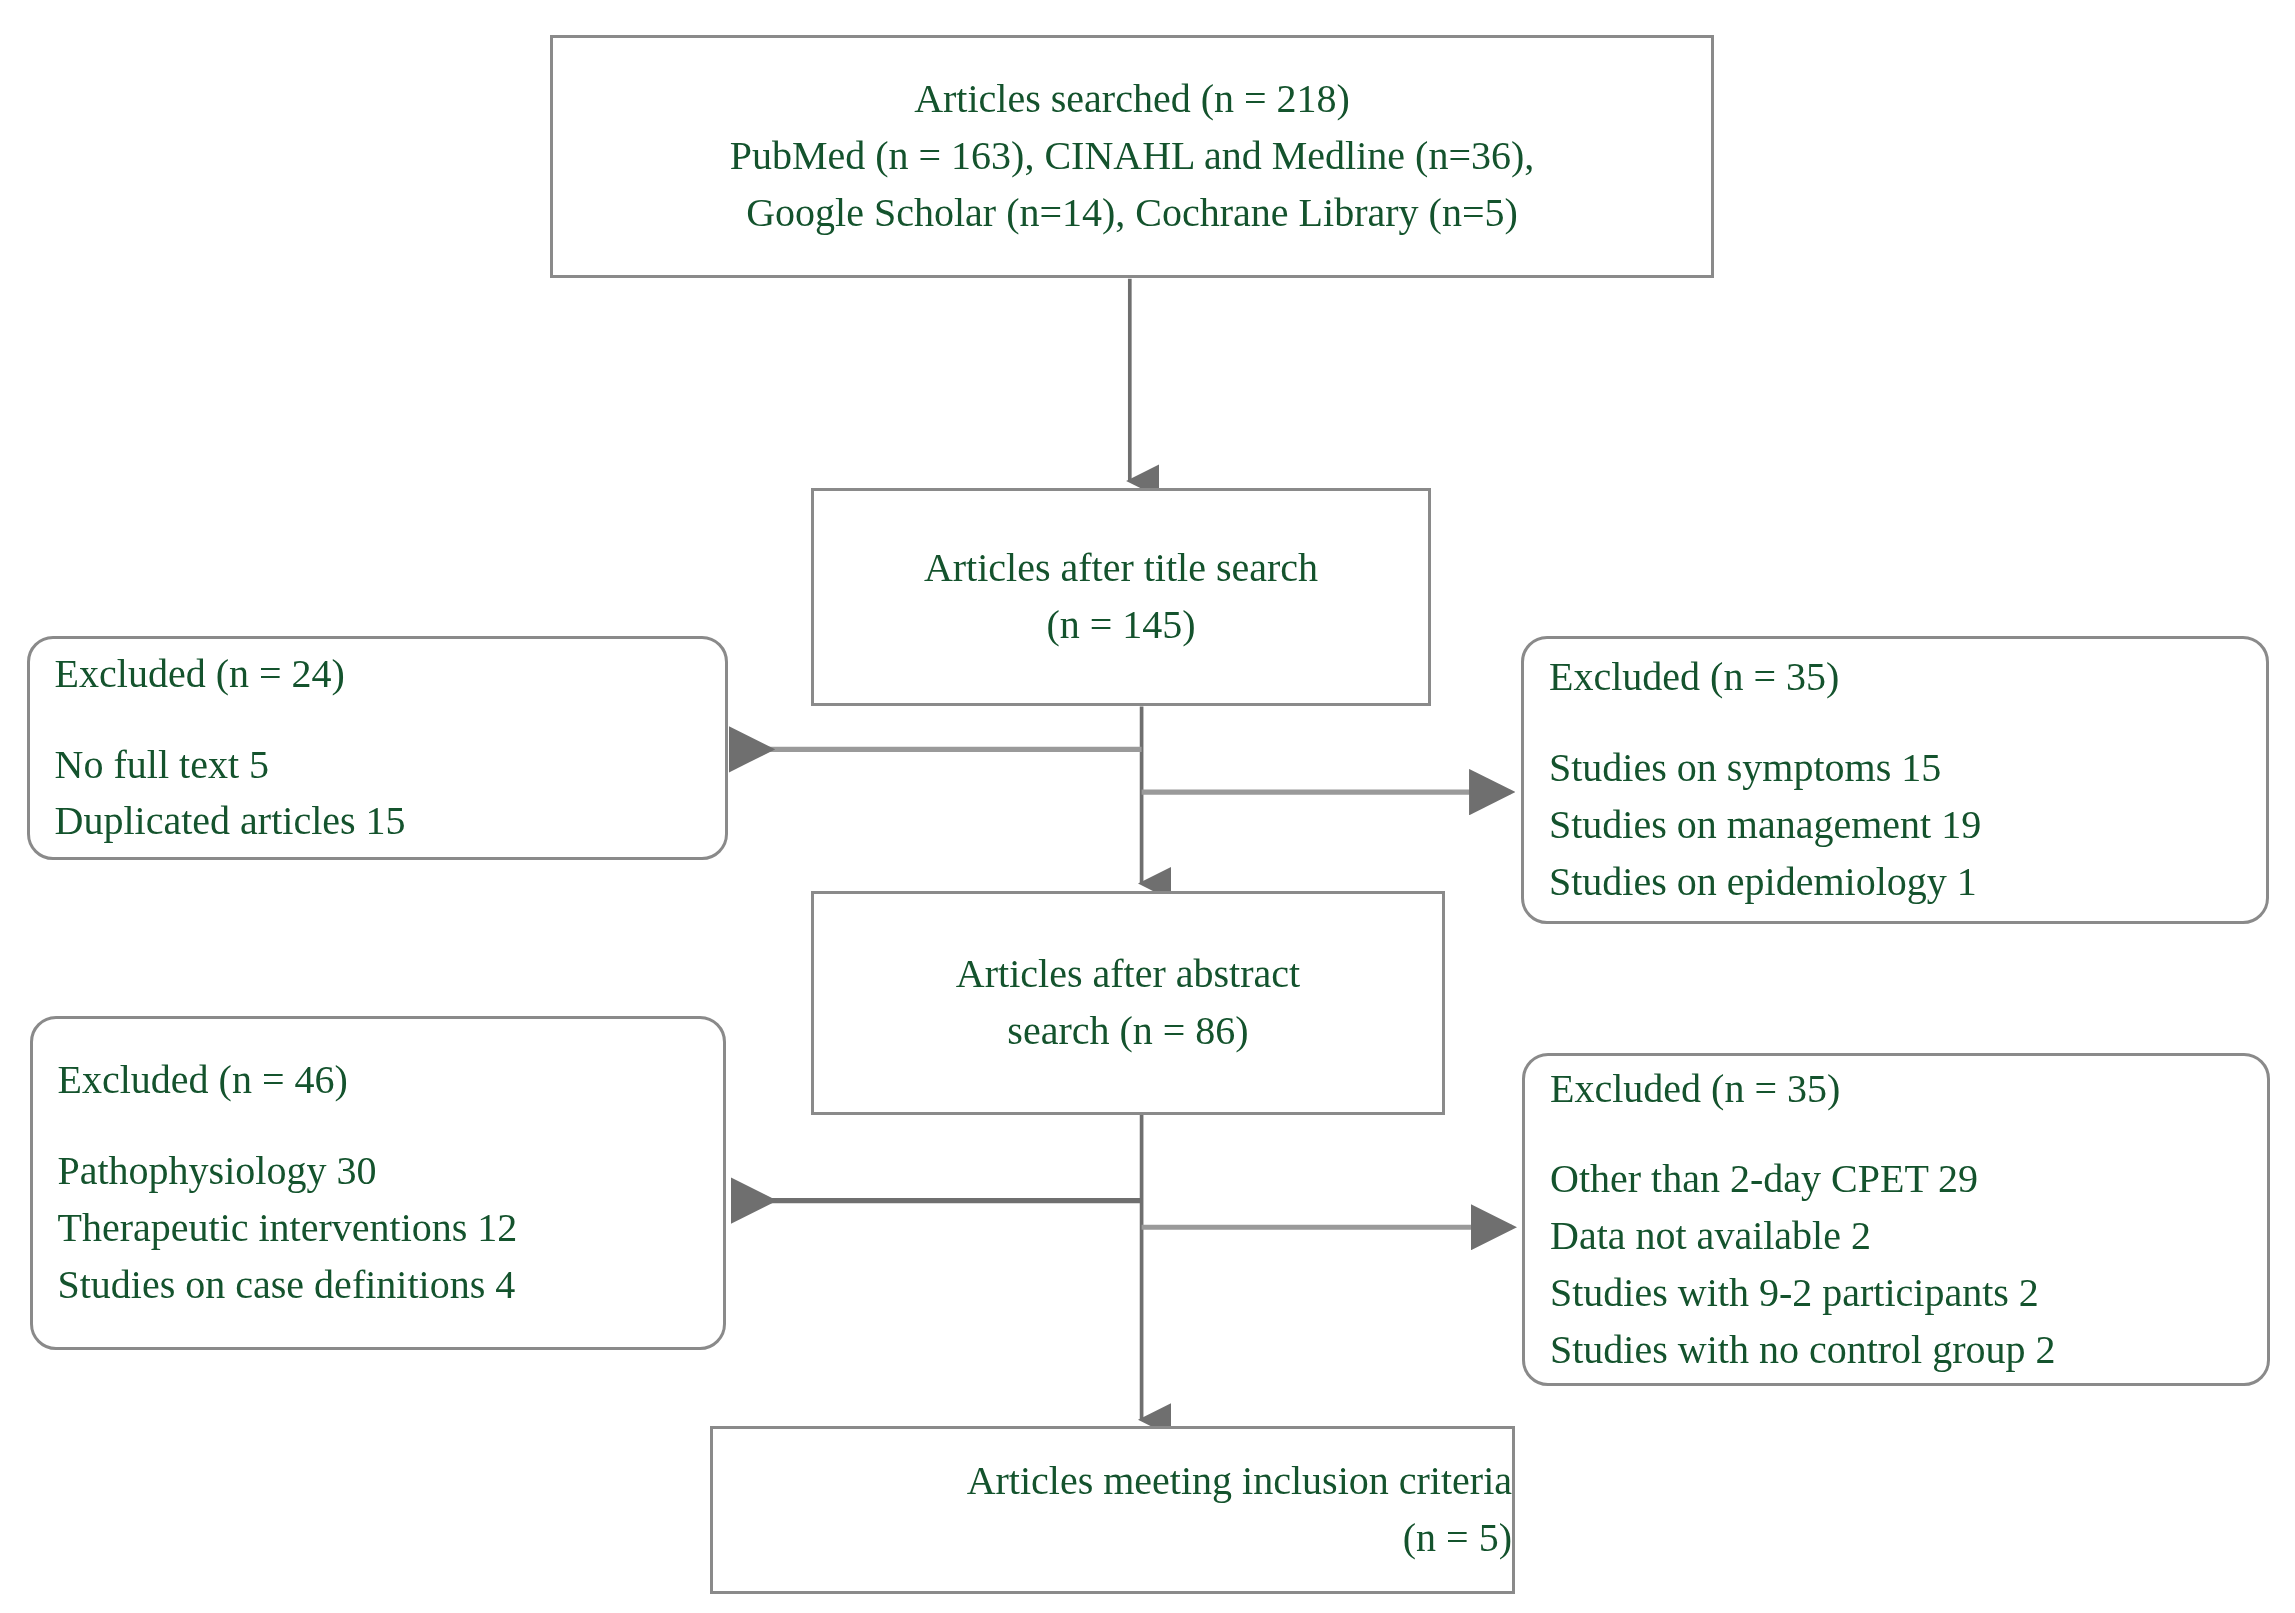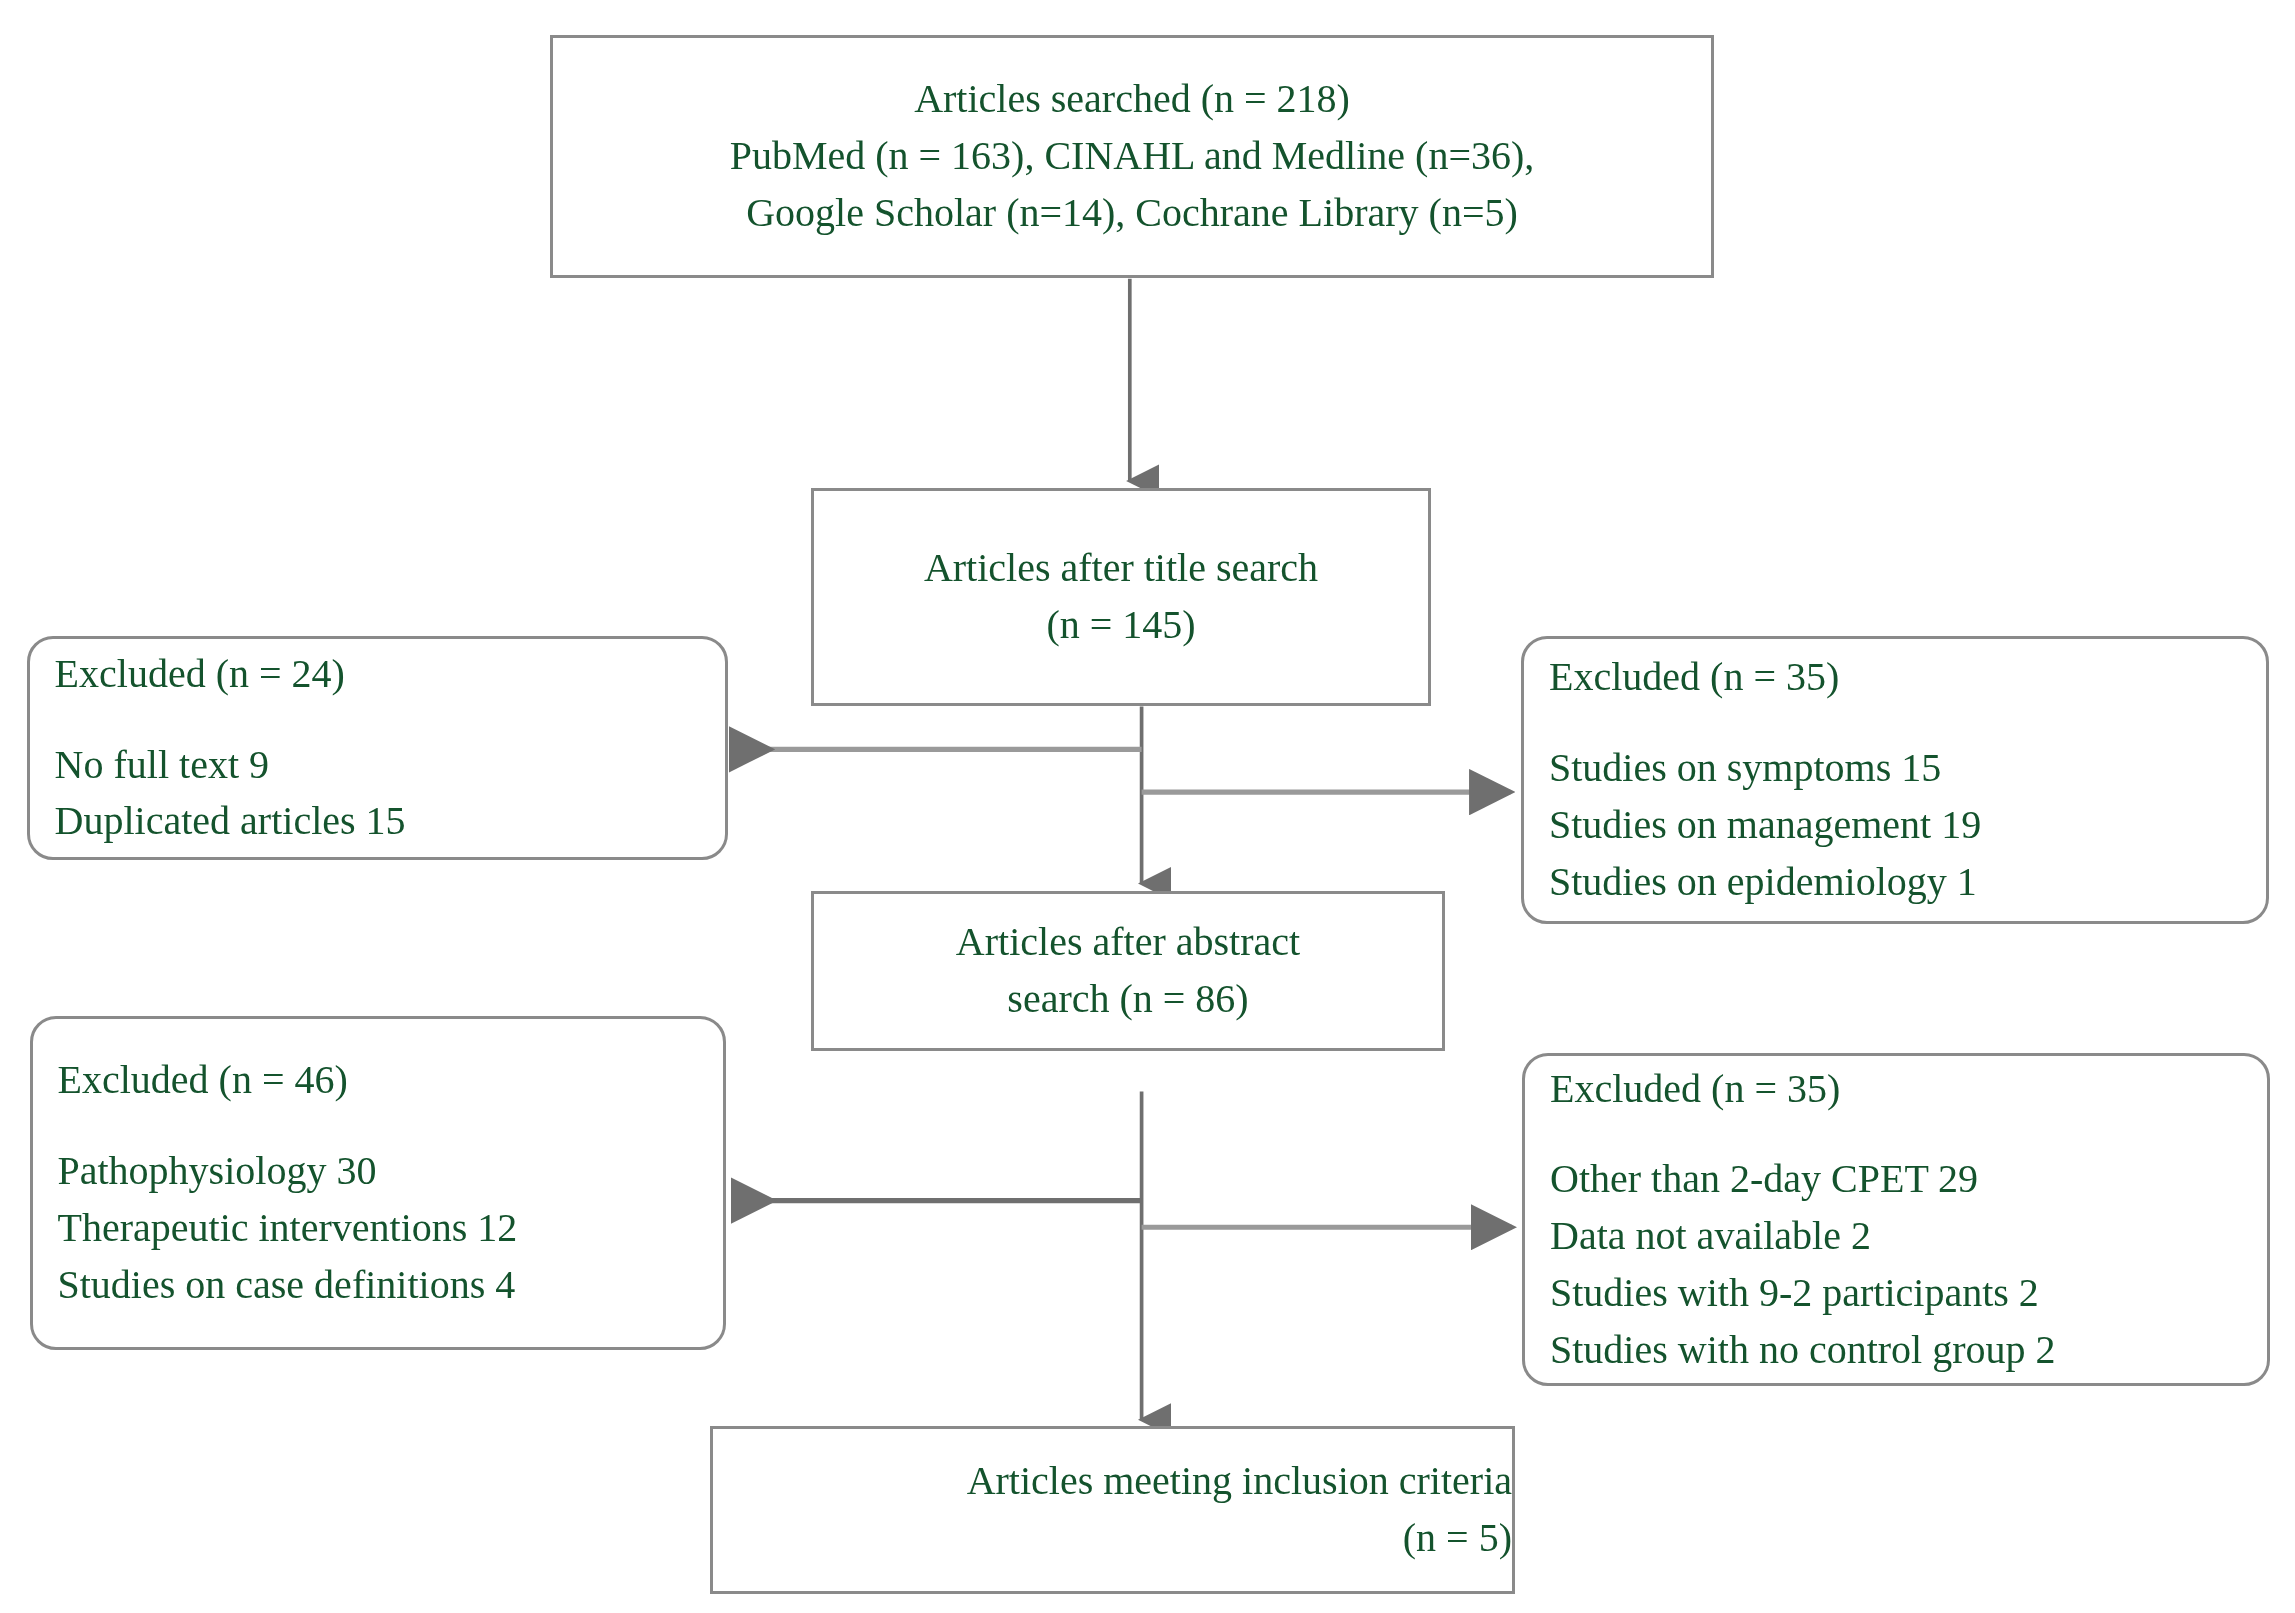--- a/index.html
+++ b/index.html
@@ -81,33 +81,33 @@
   </div>
 
   <div class="box center" style="left:811px; top:488px; width:620px; height:218px;">
     <p class="line">Articles after title search</p>
     <p class="line">(n = 145)</p>
   </div>
 
   <div class="box left" style="left:26.6px; top:636px; width:701px; height:224px;">
     <p class="line">Excluded (n = 24)</p>
     <div class="gap"></div>
-    <p class="line">No full text 9</p>
+    <p class="line">No full text 5</p>
     <p class="line">Duplicated articles 15</p>
   </div>
 
   <div class="box left" style="left:1521px; top:636px; width:748px; height:288px;">
     <p class="line">Excluded (n = 35)</p>
     <div class="gap"></div>
     <p class="line">Studies on symptoms 15</p>
     <p class="line">Studies on management 19</p>
     <p class="line">Studies on epidemiology 1</p>
   </div>
 
-  <div class="box center" style="left:811px; top:891px; width:634px; height:160px;">
+  <div class="box center" style="left:811px; top:891px; width:634px; height:224px;">
     <p class="line">Articles after abstract</p>
     <p class="line">search (n = 86)</p>
   </div>
 
   <div class="box left" style="left:29.5px; top:1016px; width:696px; height:334px;">
     <p class="line">Excluded (n = 46)</p>
     <div class="gap"></div>
     <p class="line">Pathophysiology 30</p>
     <p class="line">Therapeutic interventions 12</p>
     <p class="line">Studies on case definitions 4</p>

